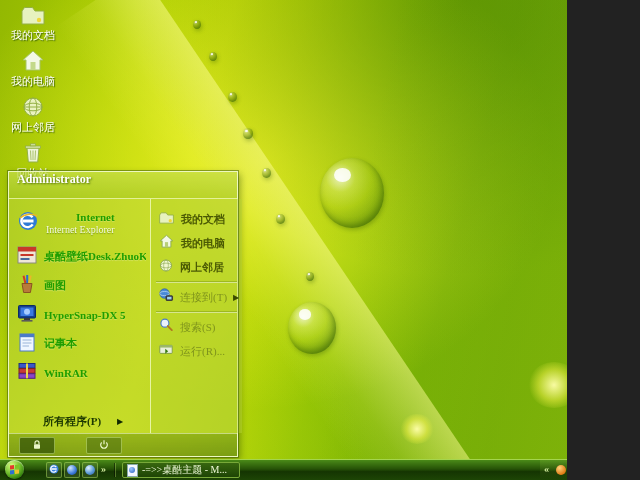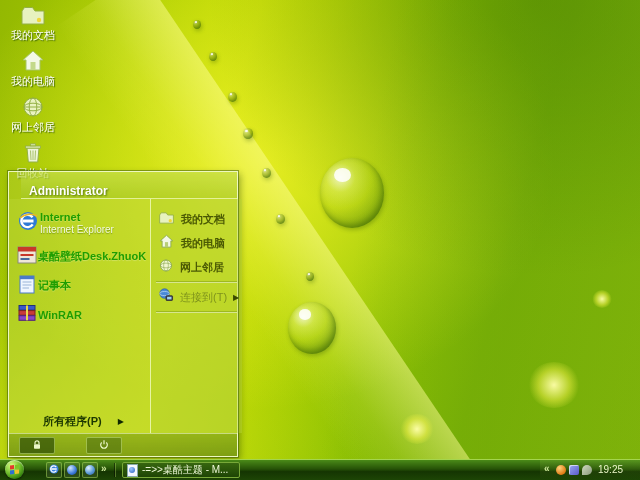--- a/index.html
+++ b/index.html
@@ -1,18 +1,18 @@
 <!DOCTYPE html>
 <html><head>
 <meta charset="utf-8">
 <style>
   html,body{margin:0;padding:0;background:#222;}
   #screen{
-    position:relative;width:640px;height:480px;overflow:hidden;
-    font-family:Liberation Sans, sans-serif;
+    position:relative;width:567px;height:480px;overflow:hidden;
+    font-family:Liberation Serif, serif;
     background:linear-gradient(105deg,#93b802 0%,#a9cc00 18%,#c3dc02 34%,#b4d400 44%,#8fc203 60%,#7cb406 75%,#87bb08 100%);
     user-select:none;
   }
   
   .wp{position:absolute;pointer-events:none;}
   .wp-bright{left:0;top:0;width:640px;height:480px;
     background:radial-gradient(ellipse at 40% 34%,rgba(244,244,46,.72),rgba(244,244,46,0) 55%);}
   .wp-darktr{right:0;top:0;width:460px;height:300px;
     background:radial-gradient(ellipse at 78% 0%,rgba(66,122,0,.55),rgba(66,122,0,0) 65%);}
   .wp-rightshade{left:0;top:0;width:640px;height:480px;
@@ -31,28 +31,28 @@
   
   .desk-icons{position:absolute;left:0;top:3px;width:66px;z-index:2;}
   .desk-icon{width:66px;height:46px;display:flex;flex-direction:column;align-items:center;justify-content:flex-start;cursor:pointer;}
   .desk-icon svg{display:block;}
   .desk-label{font-size:11px;color:#fff;text-shadow:1px 1px 1px rgba(45,85,0,.85);margin-top:1px;white-space:nowrap;}
   
   .start-menu{position:absolute;left:8px;top:171px;width:228px;z-index:6;
     border:1px solid #eef8c0;outline:1px solid rgba(55,90,10,.5);
     box-shadow:2px 3px 7px rgba(10,40,0,.4);
     background:rgba(178,206,52,.38);}
-  .sm-header{height:26px;display:flex;align-items:flex-end;padding:0 8px;
+  .sm-header{height:26px;display:flex;align-items:flex-start;padding:0 8px;
     background:linear-gradient(rgba(200,226,80,.55),rgba(160,196,40,.45));
-    border-bottom:1px solid rgba(240,250,190,.7);margin-left:12px;}
+    border-bottom:1px solid rgba(240,250,190,.7);}
   .sm-user{font-size:12px;font-weight:bold;color:#fff;text-shadow:1px 1px 2px rgba(60,95,0,.8);}
   .sm-body{display:flex;height:234px;}
   .sm-left{width:141px;display:flex;flex-direction:column;padding:5px 0 0 0;background:rgba(205,228,84,.22);}
   .sm-right{flex:1;background:rgba(184,212,56,.45);border-left:1px solid rgba(238,250,185,.85);padding-top:8px;}
-  .sm-item{display:flex;align-items:center;padding:2px 4px 2px 7px;height:25px;cursor:pointer;}
+  .sm-item{display:flex;align-items:center;gap:6px;padding:2px 4px 2px 7px;height:25px;cursor:pointer;text-align:right;}
   .sm-item.big{height:34px;}
   .sm-item .ic{flex:0 0 auto;}
   .sm-title{font-size:11px;font-weight:bold;color:#1f9e00;text-shadow:0 1px 1px rgba(255,255,255,.25);white-space:nowrap;overflow:hidden;}
   .sm-sub{font-size:10px;color:#f4fadf;text-shadow:0 1px 1px rgba(60,95,0,.5);}
   .txt2{display:flex;flex-direction:column;line-height:1.15;min-width:0;}
   .sm-spacer{flex:1;}
   .sm-allprog{height:24px;display:flex;align-items:center;padding-left:34px;gap:16px;cursor:pointer;}
   .sm-allprog .ap-label{font-size:11px;font-weight:bold;color:#1c3800;}
   .sm-allprog .arrow{font-size:8px;color:#102800;}
   .sm-ritem{display:flex;align-items:center;gap:6px;height:24px;padding:0 3px 0 7px;cursor:pointer;}
@@ -197,21 +197,44 @@
                 <rect x="2" y="3" width="18" height="16" fill="#efe7d8" stroke="#8a8a7a"></rect>
                 <rect x="2" y="3" width="18" height="4.5" fill="#c8382a"></rect>
                 <rect x="4.5" y="10" width="13" height="2" fill="#c8382a"></rect>
                 <rect x="4.5" y="14" width="9" height="2" fill="#49699c"></rect>
               </svg>
           </span>
           <span class="sm-title">桌酷壁纸Desk.ZhuoKu.Com</span>
         </div>
 
 
-
+        <div class="sm-item">
+          <span class="ic">
+            <svg width="22" height="22" viewBox="0 0 22 22">
+                <rect x="7.6" y="2.5" width="2" height="9" fill="#d03a2a" transform="rotate(-14 8.6 7)"></rect>
+                <rect x="10.2" y="2" width="2" height="9.5" fill="#2a6ad0"></rect>
+                <rect x="12.8" y="2.5" width="2" height="9" fill="#e8b82a" transform="rotate(12 13.8 7)"></rect>
+                <path d="M6 10.5h10l-1.6 9H7.6z" fill="#b87a3a" stroke="#8a5420"></path>
+              </svg>
+          </span>
+          <span class="sm-title">画图</span>
+        </div>
+
+        <div class="sm-item">
+          <span class="ic">
+            <svg width="22" height="22" viewBox="0 0 22 22">
+                <rect x="2.5" y="3.5" width="17" height="12.5" rx="1" fill="#16408e" stroke="#0a2a66"></rect>
+                <rect x="4.5" y="5.5" width="13" height="8.5" fill="#3a7ae0"></rect>
+                <circle cx="11" cy="9.8" r="3" fill="#a6ccff"></circle>
+                <rect x="8" y="16" width="6" height="2" fill="#3a3a3a"></rect>
+                <rect x="5.5" y="18" width="11" height="1.6" fill="#5a5a5a"></rect>
+              </svg>
+          </span>
+          <span class="sm-title">HyperSnap-DX 5</span>
+        </div>
 
         <div class="sm-item">
           <span class="ic">
             <svg width="22" height="22" viewBox="0 0 22 22">
                 <rect x="4" y="3" width="14" height="17" fill="#eef6ff" stroke="#4a7ac8"></rect>
                 <rect x="4" y="3" width="14" height="3.2" fill="#4a7ac8"></rect>
                 <line x1="6.5" y1="9" x2="15.5" y2="9" stroke="#9ab4d8"></line>
                 <line x1="6.5" y1="12" x2="15.5" y2="12" stroke="#9ab4d8"></line>
                 <line x1="6.5" y1="15" x2="13" y2="15" stroke="#9ab4d8"></line>
               </svg>
@@ -279,20 +302,39 @@
                 <rect x="11" y="12" width="9" height="6.5" rx="1" fill="#445" stroke="#223"></rect>
                 <rect x="12.5" y="13.5" width="6" height="3.5" fill="#9ad0f0"></rect>
               </svg>
           </span>
           <span class="sm-rlabel">连接到(T)</span>
           <span class="arrow">▶</span>
         </div>
 
         <div class="sm-div"></div>
 
+        <div class="sm-ritem pale">
+          <span class="ic">
+            <svg width="16" height="16" viewBox="0 0 22 22">
+                <circle cx="9.5" cy="8.5" r="5.5" fill="#eaf2fc" stroke="#4a7ac8" stroke-width="1.6"></circle>
+                <line x1="13.5" y1="12.5" x2="19" y2="18" stroke="#b07820" stroke-width="2.6" stroke-linecap="round"></line>
+              </svg>
+          </span>
+          <span class="sm-rlabel">搜索(S)</span>
+        </div>
+        <div class="sm-ritem pale">
+          <span class="ic">
+            <svg width="16" height="16" viewBox="0 0 22 22">
+                <rect x="2.5" y="6" width="17" height="11" rx="1" fill="#e8f0dc" stroke="#6a8a40"></rect>
+                <rect x="2.5" y="6" width="17" height="3" fill="#9ab86a"></rect>
+                <path d="M7 14l4-3.5L7 7z" fill="#3a7a10" transform="translate(3 3.5)"></path>
+              </svg>
+          </span>
+          <span class="sm-rlabel">运行(R)...</span>
+        </div>
       </div>
     </div>
 
     <div class="sm-footer">
       <div class="sm-fbtn lock">
         <span>
           <svg width="12" height="12" viewBox="0 0 18 18">
               <path d="M6 8V5.8a3 3 0 0 1 6 0V8" stroke="#eaf6c8" stroke-width="1.8" fill="none"></path>
               <rect x="4.5" y="8" width="9" height="6.5" rx="1" fill="#eaf6c8"></rect>
             </svg>

